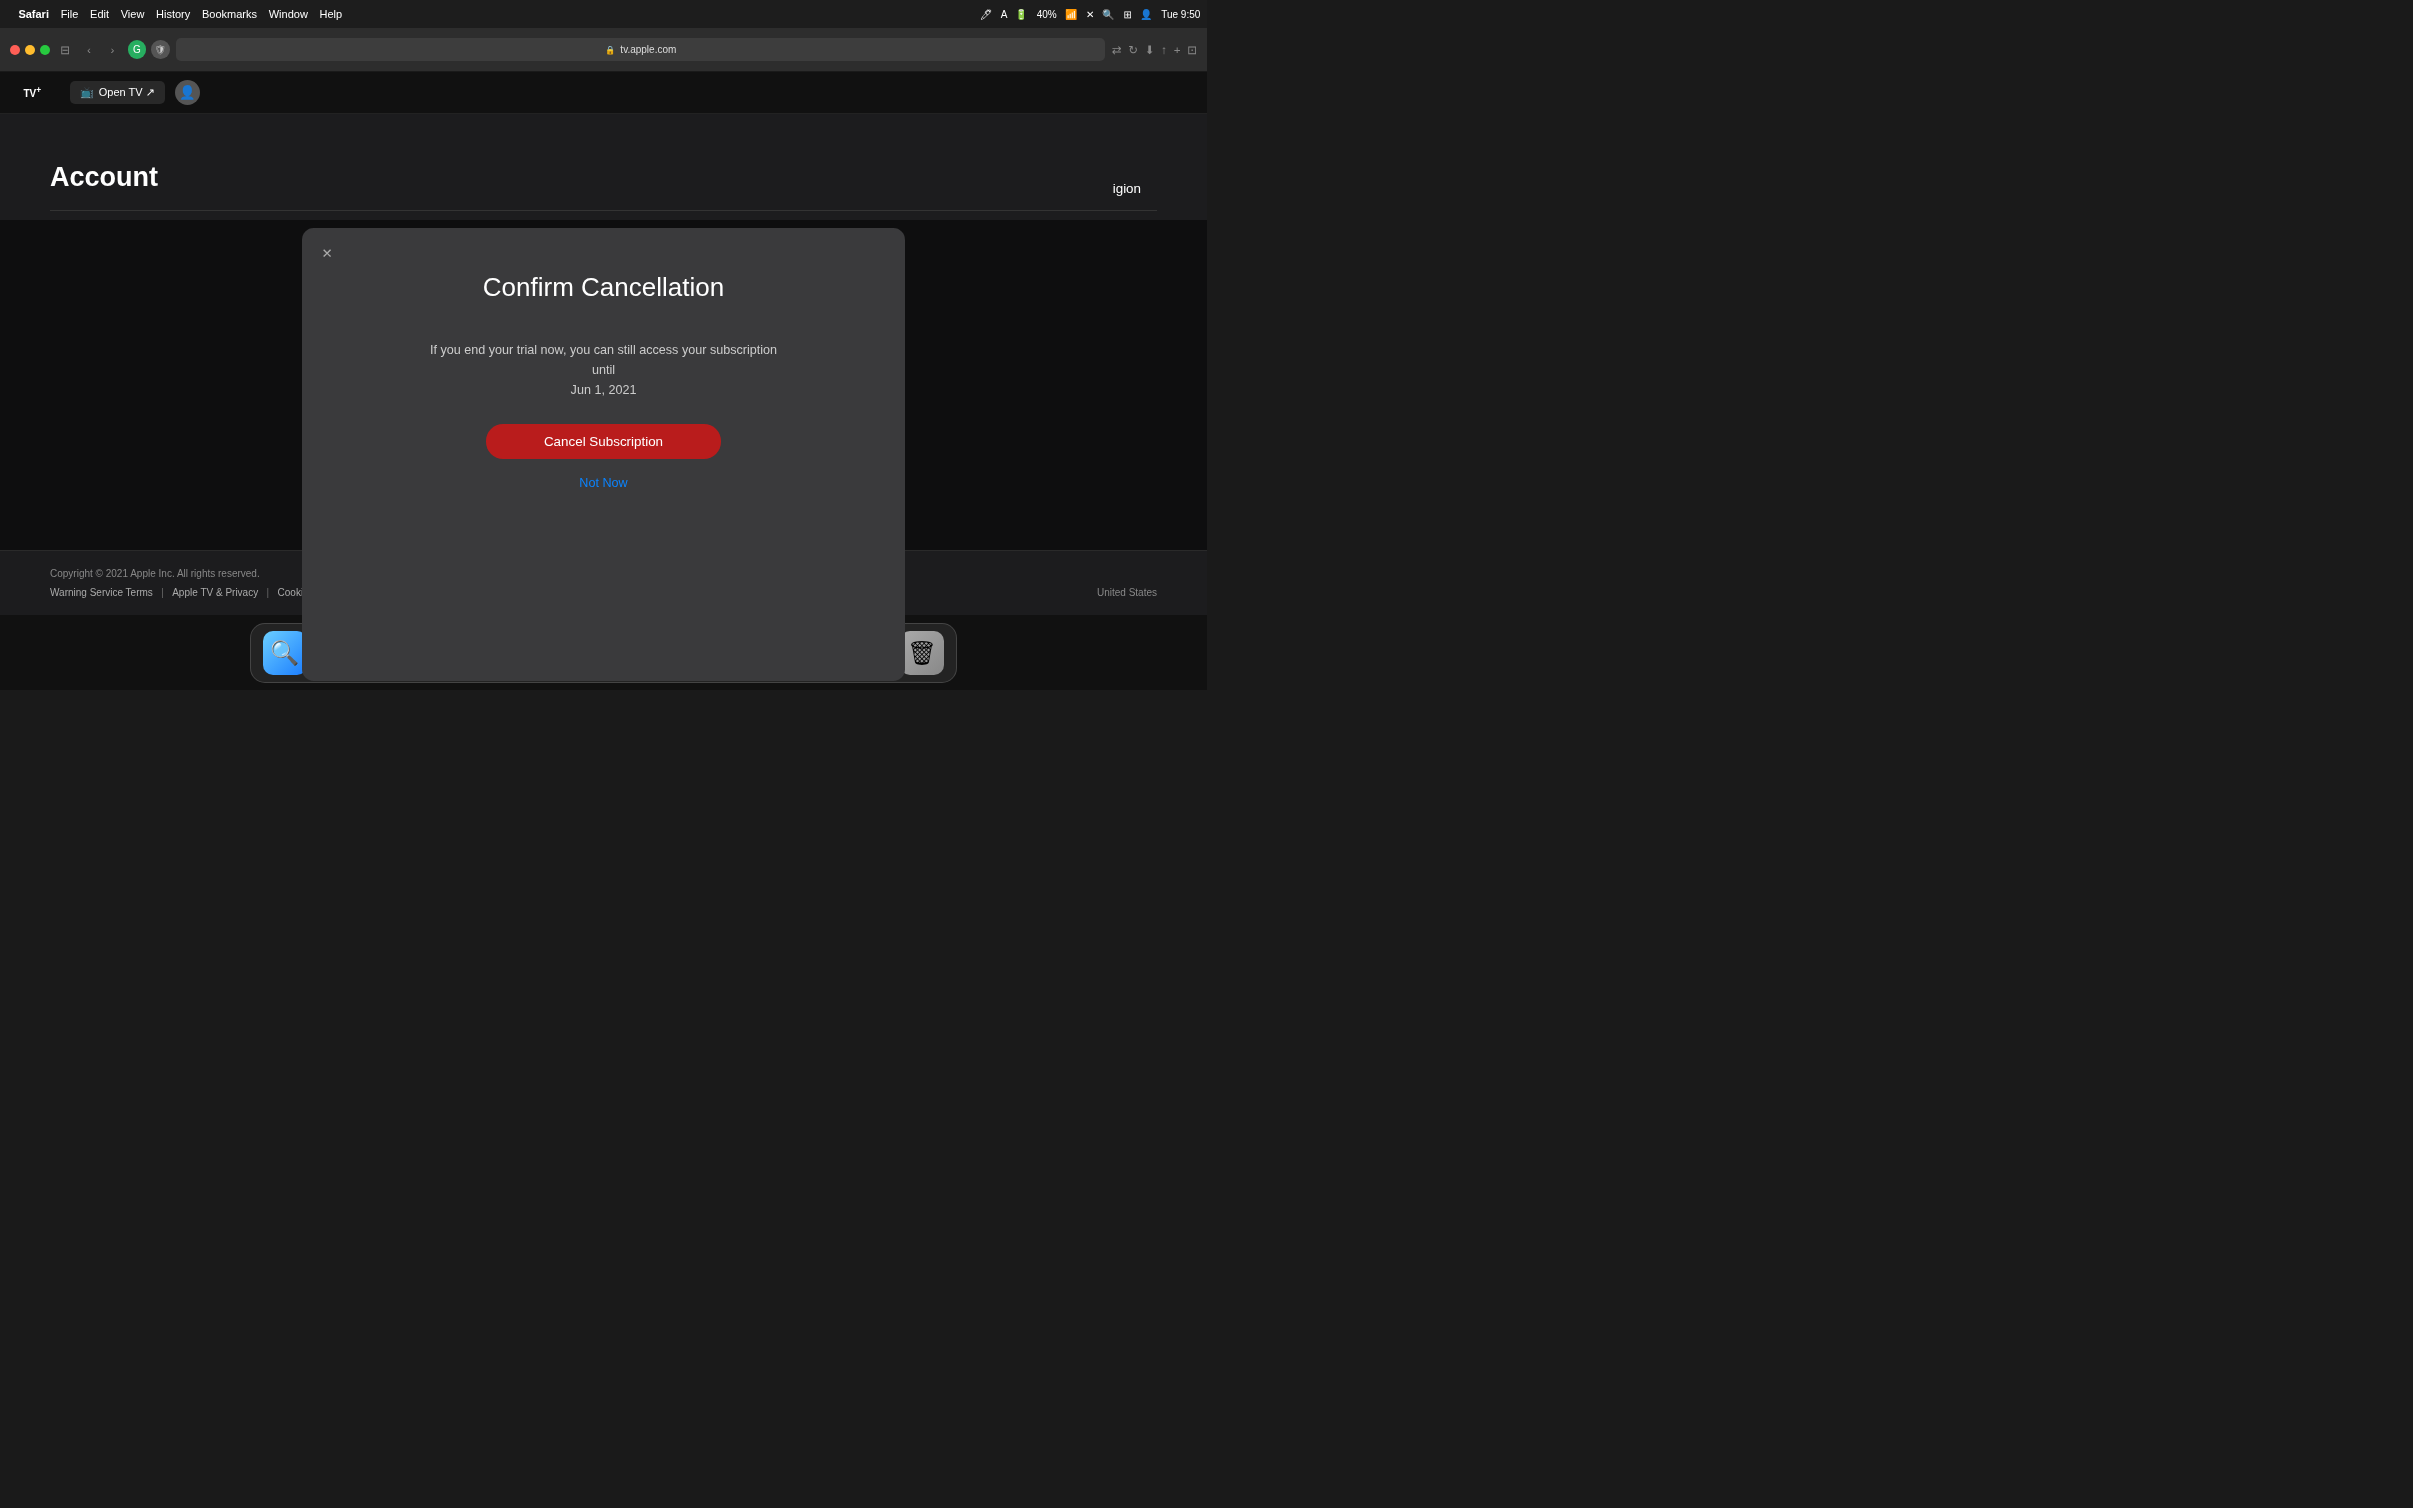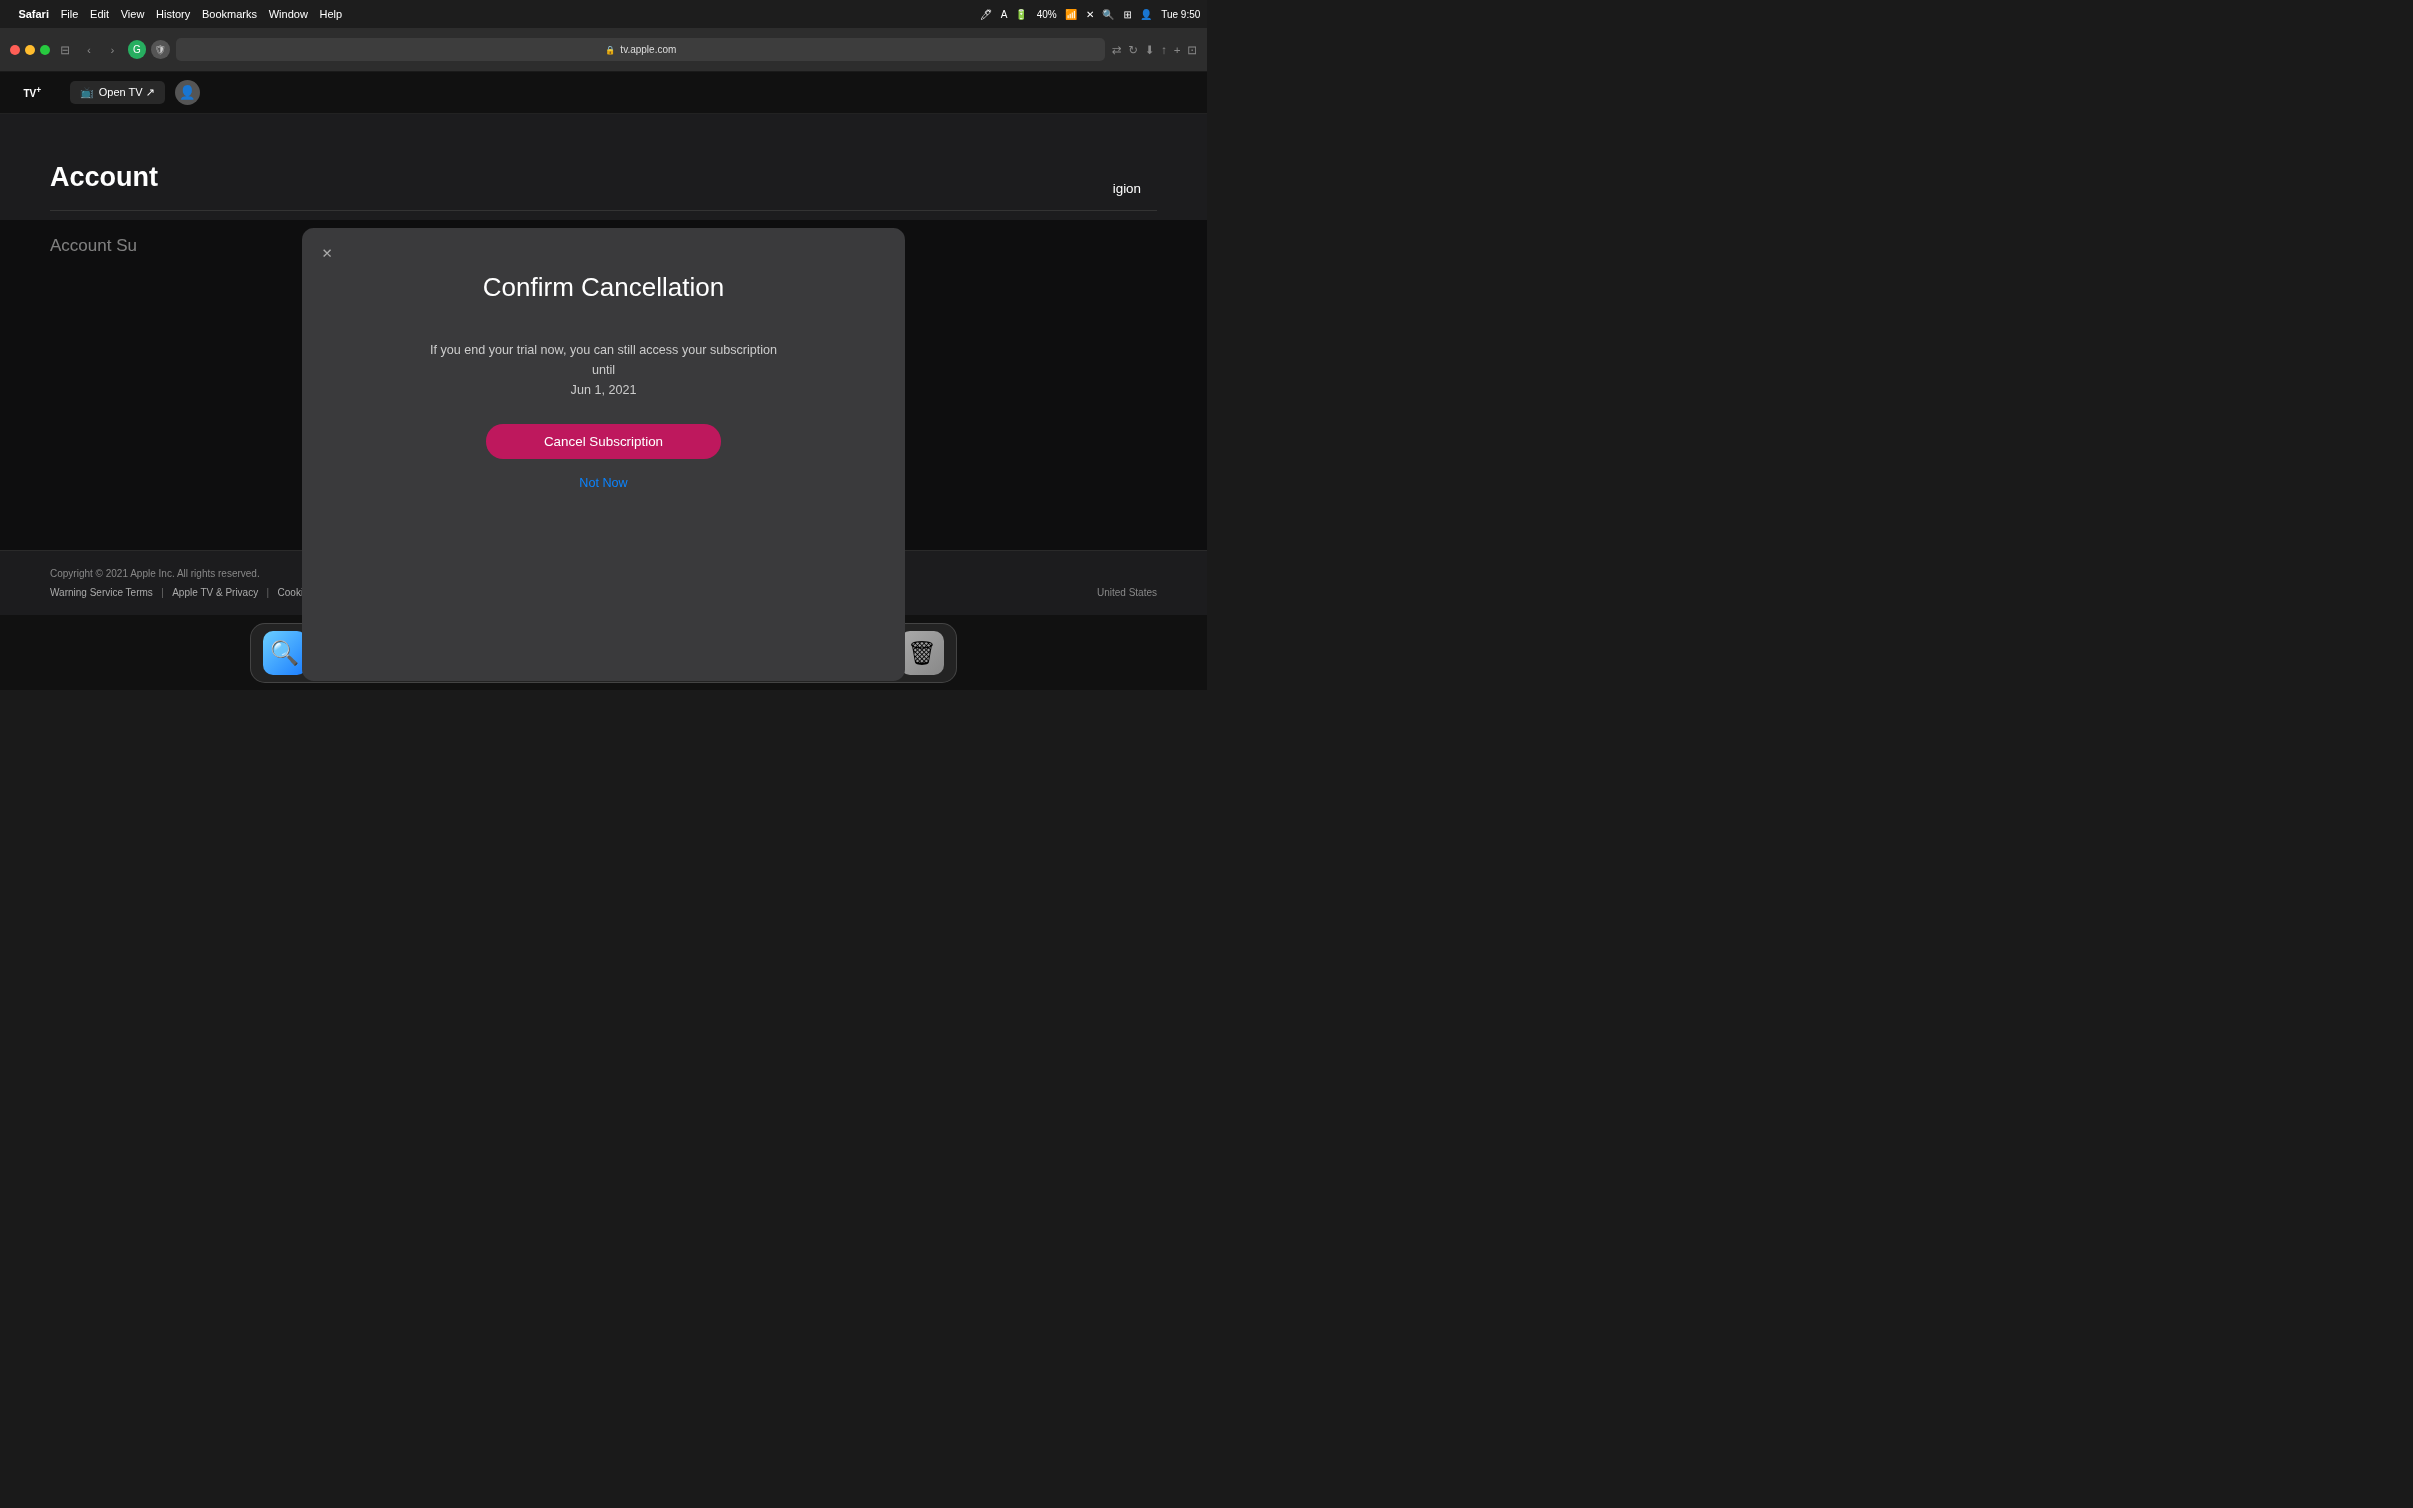--- a/index.html
+++ b/index.html
@@ -271,21 +271,21 @@
     }
     .modal-description {
       font-size: 12.6px;
       color: #ccc;
       text-align: center;
       line-height: 1.6;
       margin-bottom: 23.5px;
       max-width: 369px;
     }
     .cancel-sub-btn {
-      background: #be185d;
+      background: #b91c1c;
       color: #fff;
       border: none;
       border-radius: 17px;
       padding: 10px 27px;
       font-size: 13.4px;
       font-weight: 500;
       cursor: pointer;
       width: 235px;
       margin-bottom: 17px;
     }
@@ -442,21 +442,20 @@
       <span>📺</span>
       <span>Open TV ↗</span>
     </button>
     <div class="user-avatar">👤</div>
   </div>
 </div>
 
 <div class="page-content" style="position:relative;">
   <div class="account-title">Account</div>
   <div class="divider"></div>
-  <div class="account-subtitle">Account Su</div>
   <div class="region-text">igion</div>
 
   <div class="modal-overlay">
     <div class="modal">
       <button class="modal-close-btn">
         <span>✕</span>
       </button>
       <span class="modal-apple-logo"></span>
       <div class="modal-title">Confirm Cancellation</div>
       <div class="modal-description">

